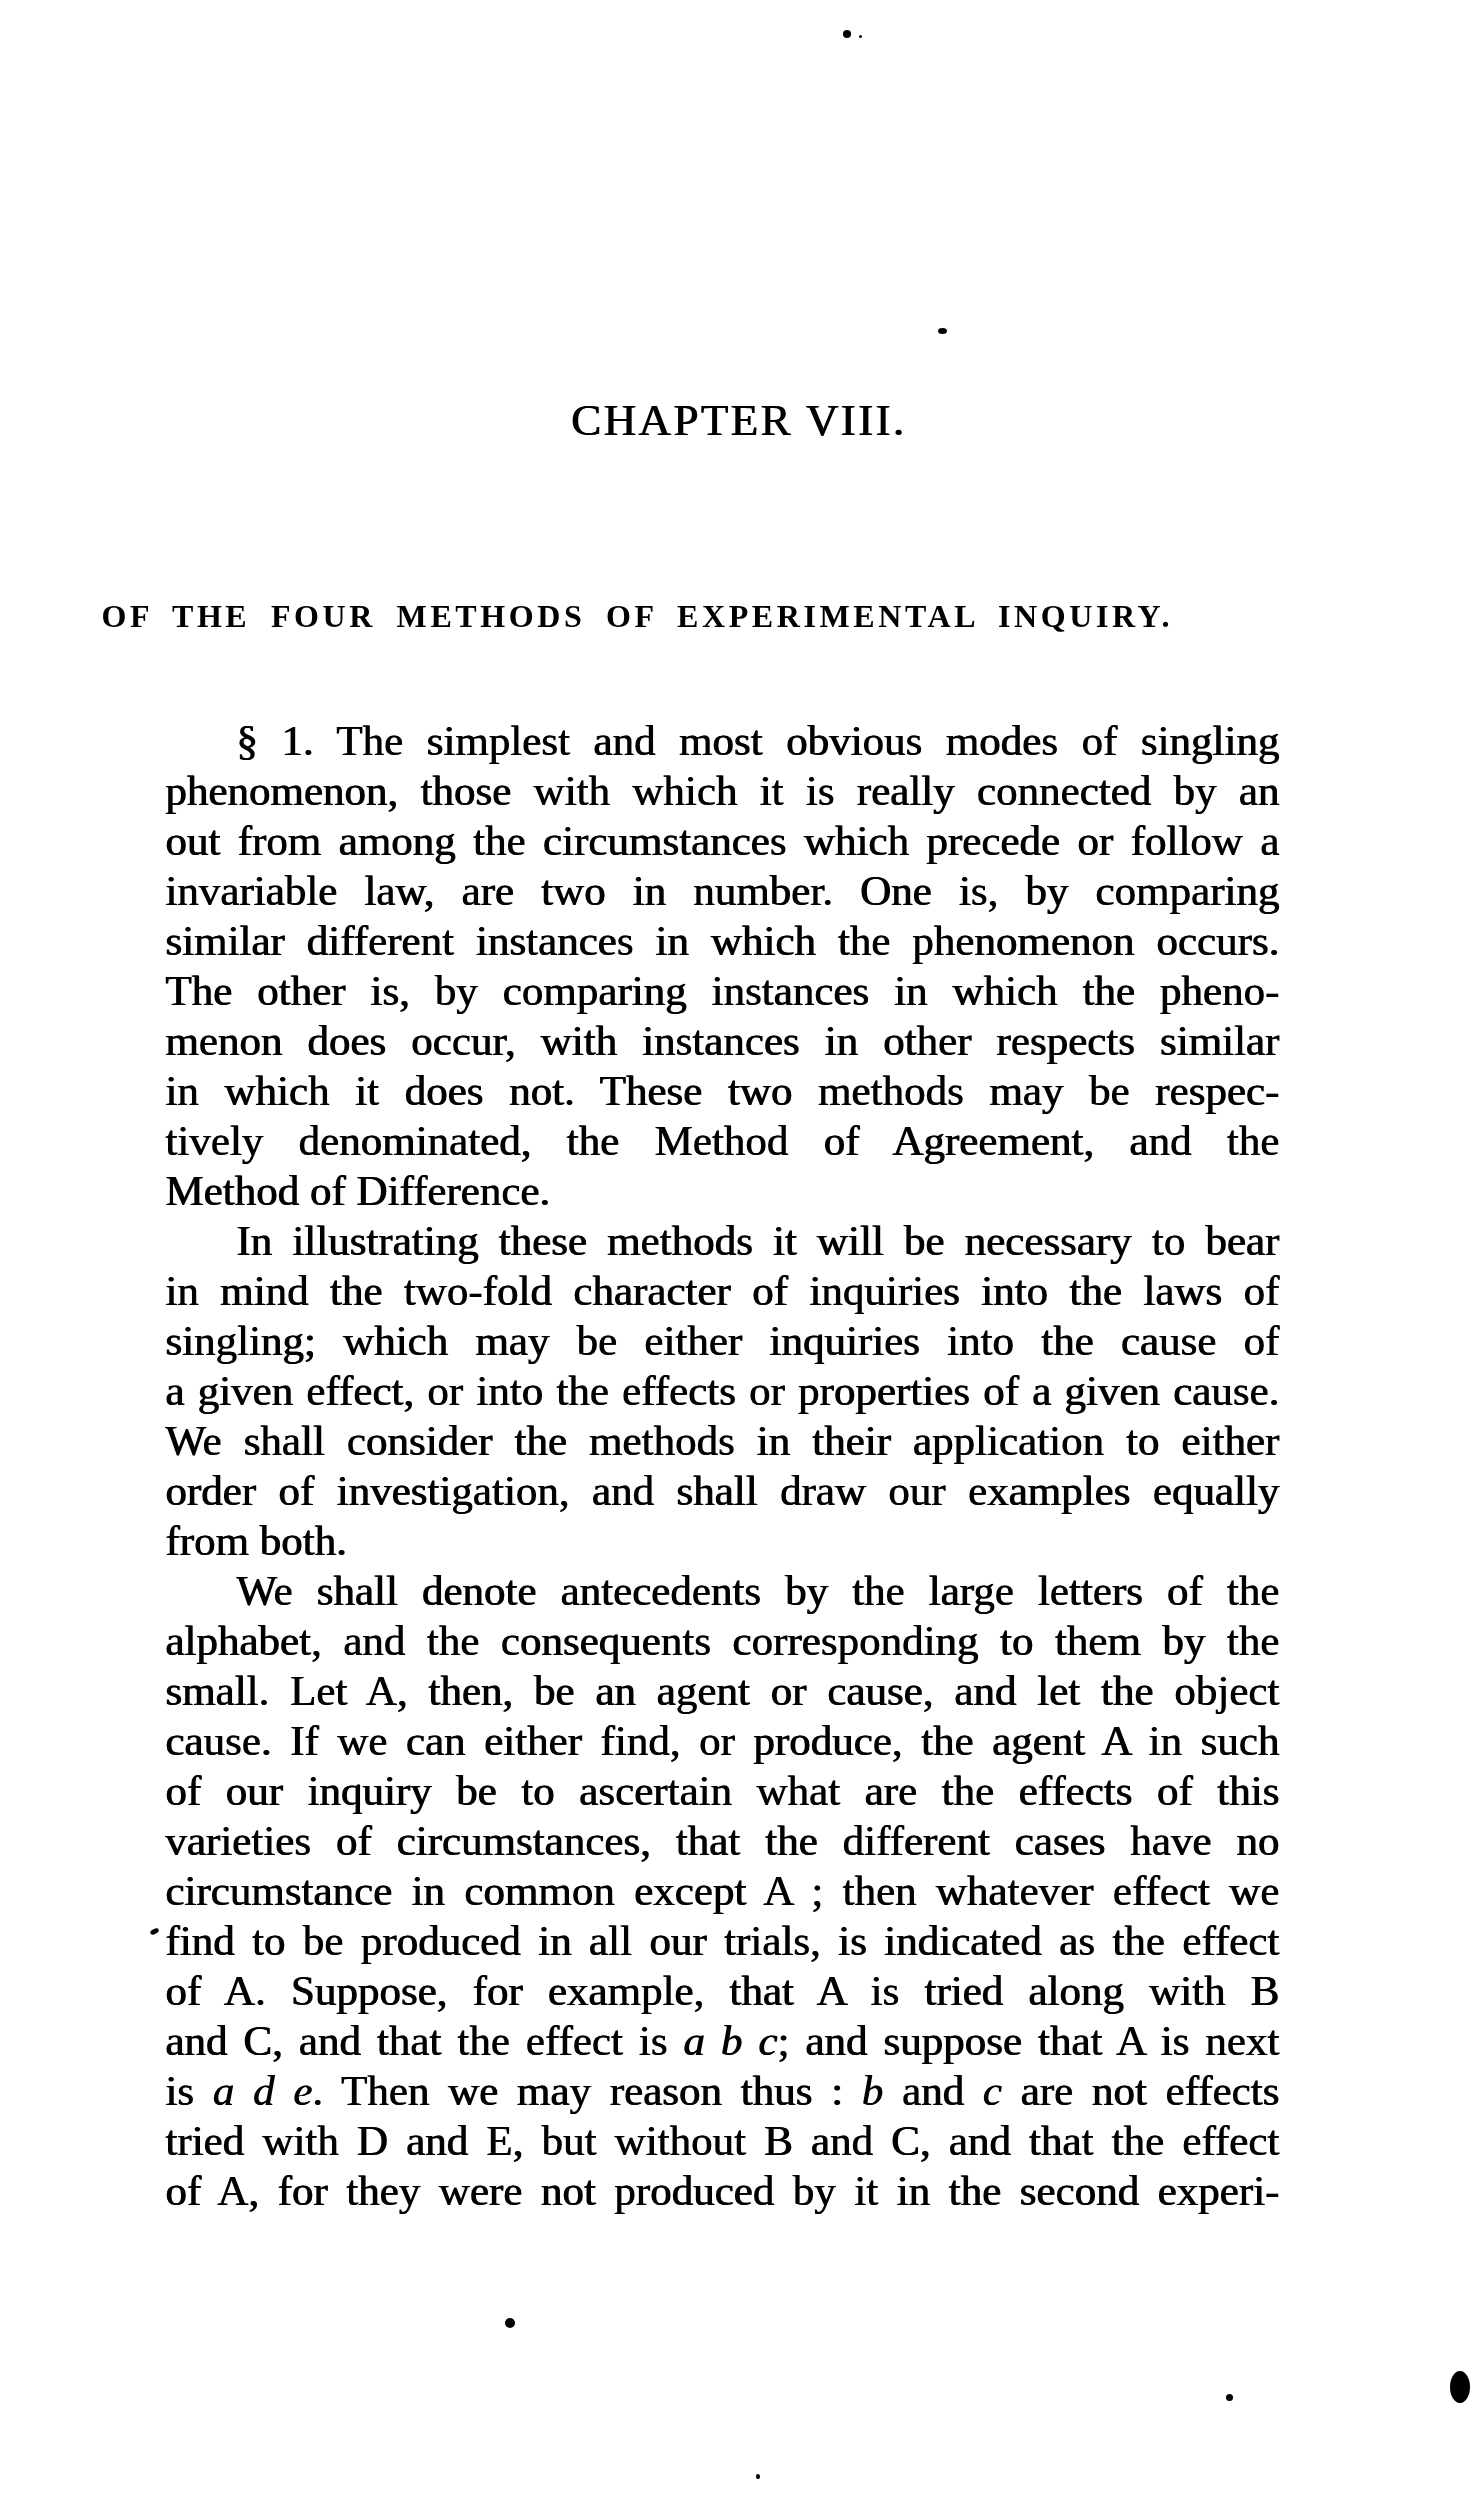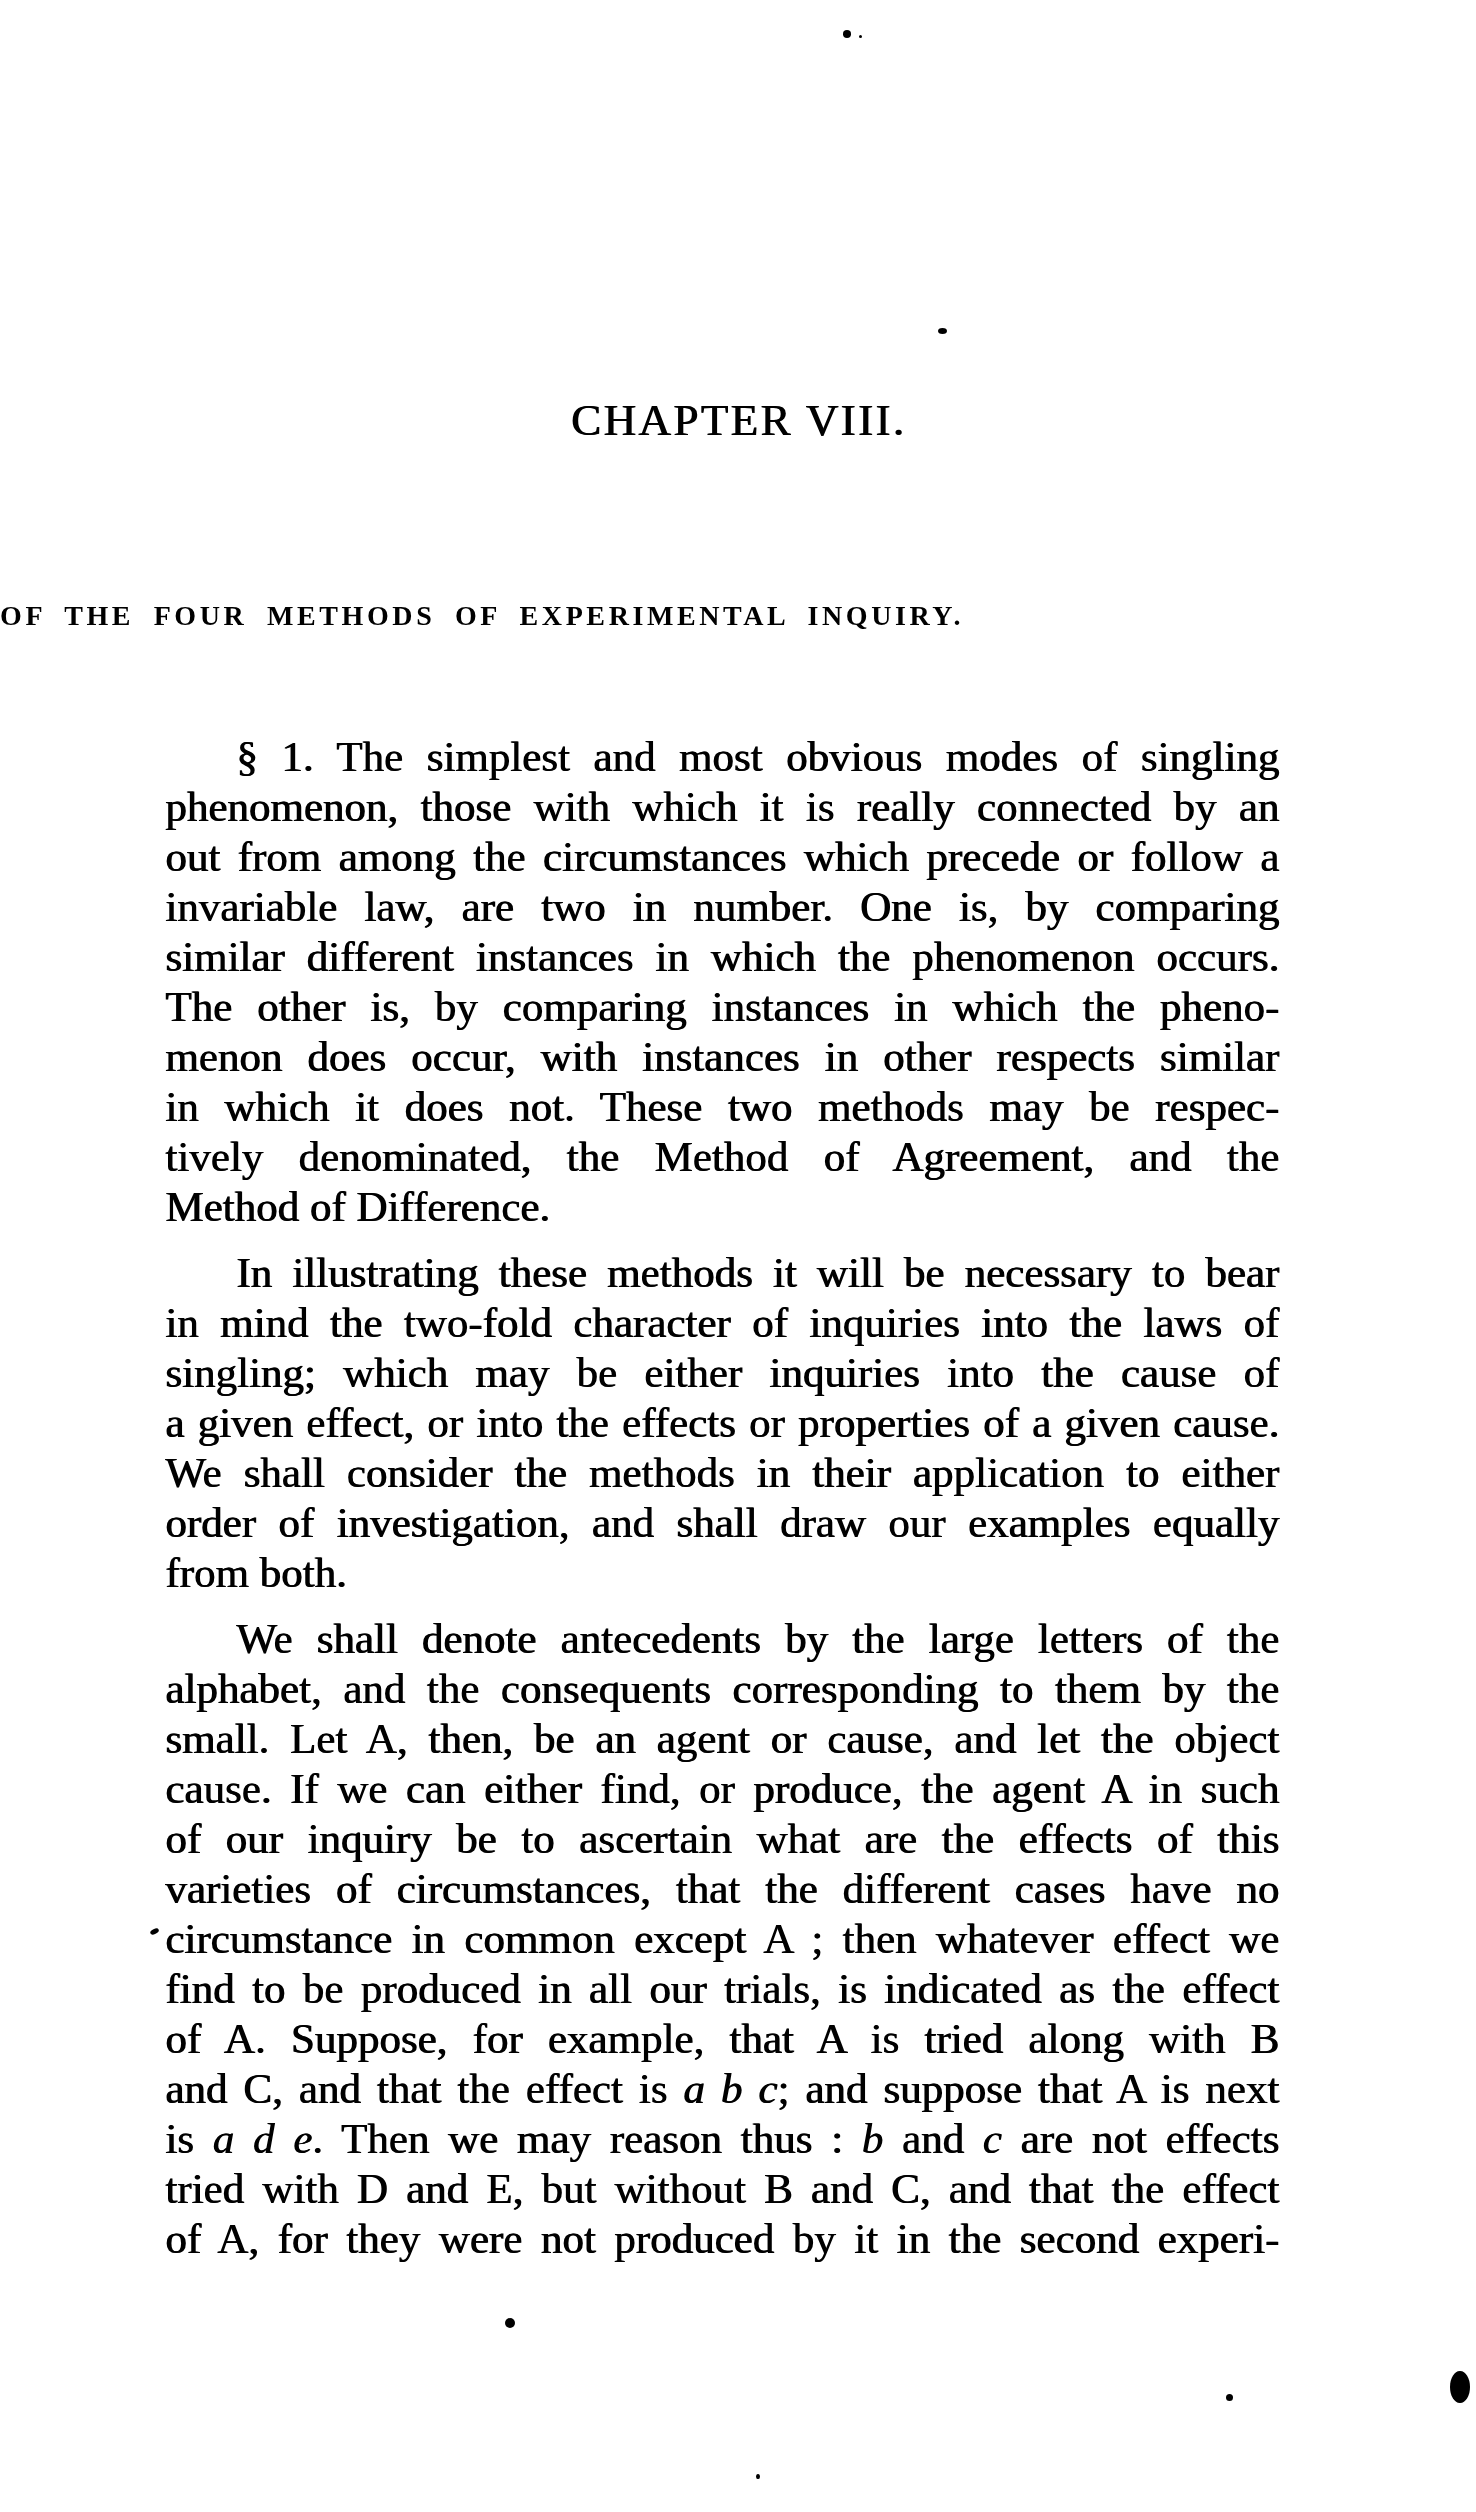--- a/index.html
+++ b/index.html
@@ -26,22 +26,22 @@
     line-height: 45px;
     letter-spacing: 2.4px;
     text-shadow: 0.9px 0 0 currentColor;
     white-space: nowrap;
   }
   .section-title {
     position: absolute;
     top: 600px;
     left: 0;
     width: 1173px;
-    text-align: left;
-    font-size: 28px;
+    text-align: right;
+    font-size: 32px;
     line-height: 32px;
     font-weight: bold;
     letter-spacing: 3.6px;
     word-spacing: 9px;
     white-space: nowrap;
   }
   .body-text {
     position: absolute;
     top: 716px;
     left: 165px;
@@ -51,21 +51,20 @@
   .line {
     height: 50px;
     line-height: 50px;
     text-align: justify;
     text-align-last: justify;
     text-shadow: 0.9px 0 0 currentColor;
     white-space: normal;
   }
   .line.indent {
     text-indent: 71px;
-    margin-top: 16px;
   }
   .line.para-end {
     text-align-last: left;
   }
   .line i {
   }
   .marks {
     position: absolute;
     inset: 0;
   }

